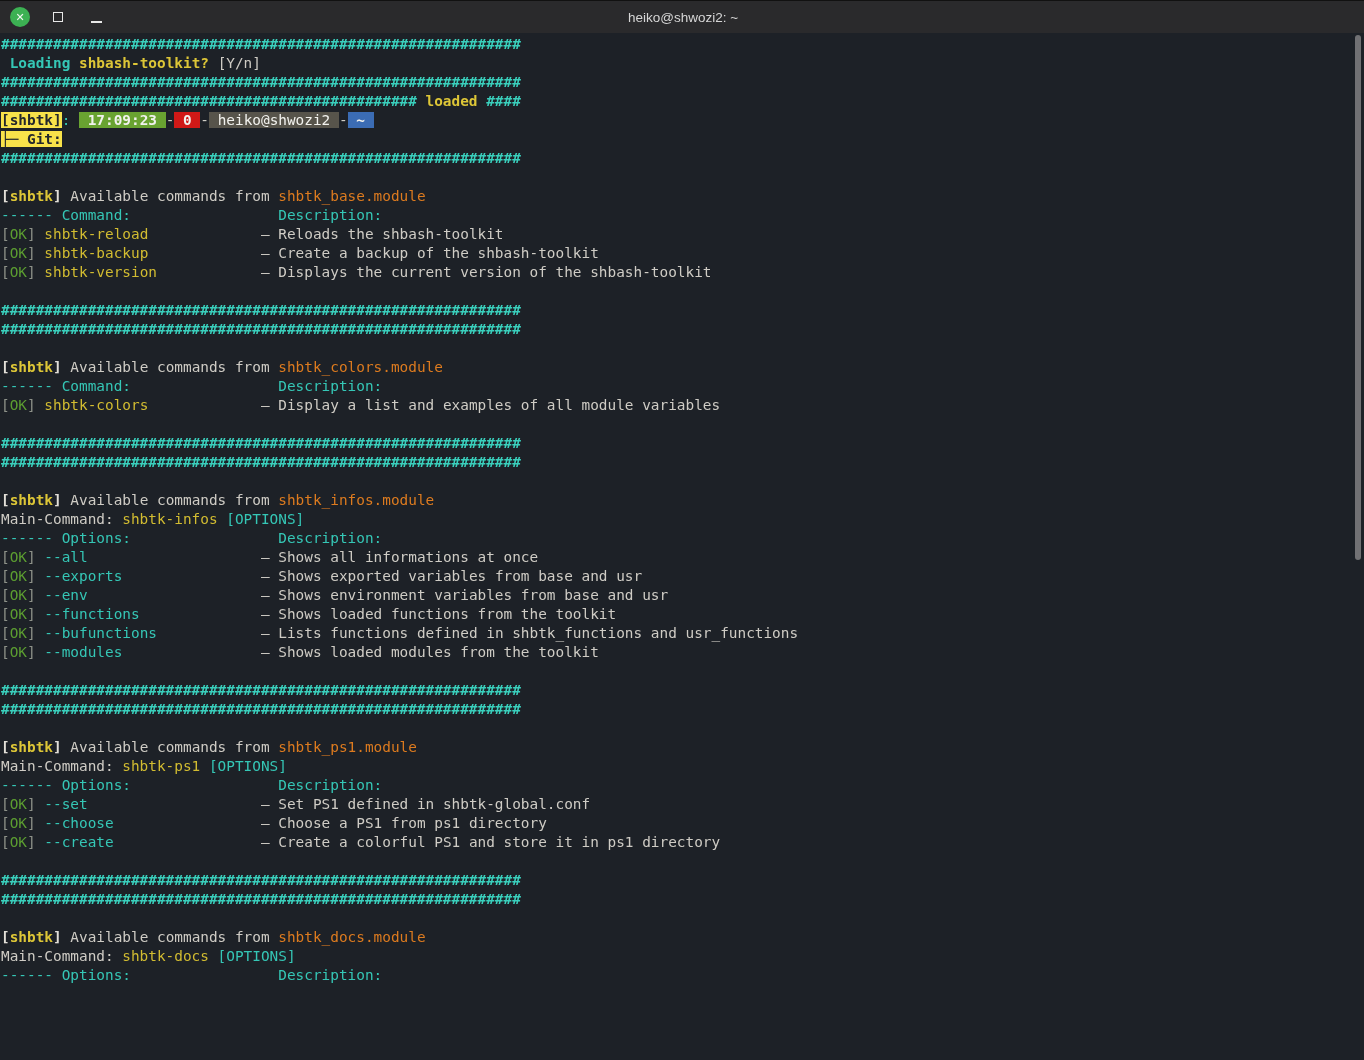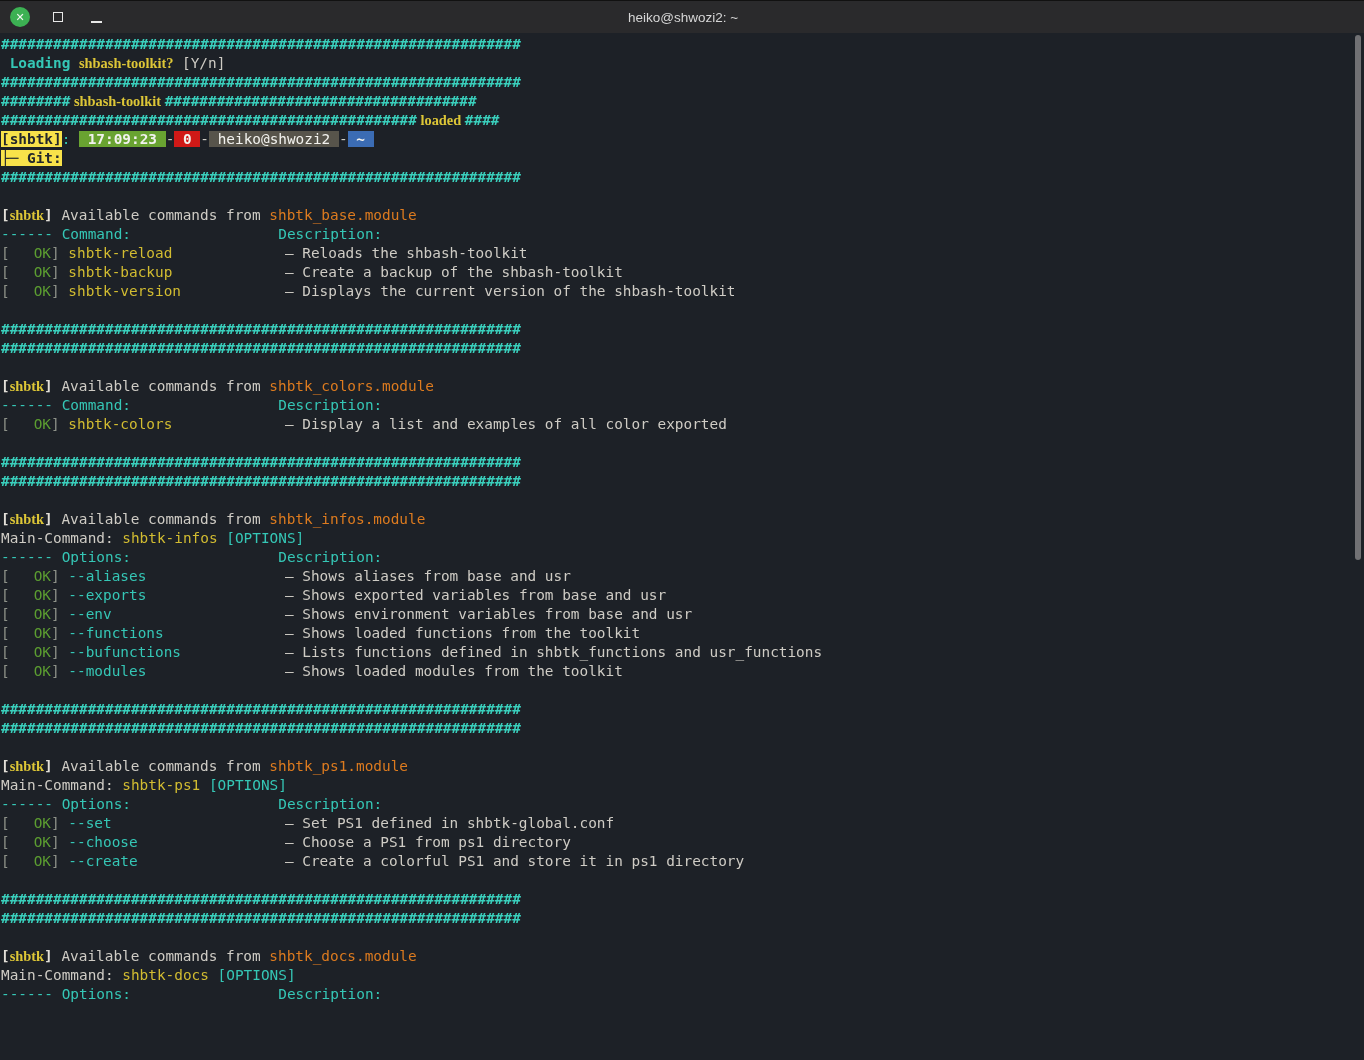--- a/index.html
+++ b/index.html
@@ -33,23 +33,23 @@
   .term{position:absolute;top:33px;left:0;width:100%;height:1027px;
     padding:2px 0 0 1px;overflow:hidden;background:var(--bg);}
   .line{height:19px;line-height:19px;white-space:pre;
     font-family:"DejaVu Sans Mono",monospace;font-size:14.4px;color:var(--fg);}
   .c-fg{color:var(--fg);}
   .c-fgb{color:var(--fgb);font-weight:bold;}
   .c-hash{color:var(--hash);font-weight:bold;}
   .c-cyan{color:var(--cyan);}
   .c-cyanb{color:var(--cyan);font-weight:bold;}
   .c-yel{color:var(--yellow);}
-  .c-yelb{color:var(--yellowb);font-weight:bold;font-family:Liberation Serif, serif;}
+  .c-yelb{color:var(--yellowb);font-weight:bold;}
   .c-org{color:var(--orange);}
-  .c-grn{color:var(--green);margin-left:24px;}
+  .c-grn{color:var(--green);}
   .c-gry{color:var(--gray);}
   .c-pyel{background:var(--pyellow);color:var(--pdark);font-weight:bold;}
   .c-pyelb{background:var(--pyellow);color:var(--pdark);font-weight:bold;}
   .c-pgrn{background:var(--bgreen);color:var(--white);font-weight:bold;}
   .c-pred{background:var(--bred);color:var(--white);font-weight:bold;}
   .c-pgray{background:var(--bgray);color:var(--white);font-weight:normal;}
   .c-pblue{background:var(--bblue);color:var(--white);font-weight:bold;}
   
   .scroll-track{position:absolute;top:33px;right:0;width:12px;height:1027px;}
   .scroll-thumb{position:absolute;top:2px;right:3px;width:6px;height:525px;
@@ -73,46 +73,45 @@
       </span>
     </div>
     <div class="title-text">heiko@shwozi2: ~</div>
   </div>
 
   <div class="term">
     <div>
         <div class="line"><span class="c-hash">############################################################</span></div>
         <div class="line"><span class="c-fg"> </span><span class="c-cyanb">Loading</span><span class="c-fg"> </span><span class="c-yelb">shbash-toolkit?</span><span class="c-fg"> [Y/n]</span></div>
         <div class="line"><span class="c-hash">############################################################</span></div>
-        <div class="line"><span class="c-hash">########</span><span class="c-yelb"> shbash-toolkit </span><span class="c-hash">####################################</span></div>
         <div class="line"><span class="c-hash">################################################</span><span class="c-yelb"> loaded </span><span class="c-hash">####</span></div>
         <div class="line"><span class="c-pyelb">[shbtk]</span><span class="c-cyan">:</span><span class="c-fg"> </span><span class="c-pgrn"> 17:09:23 </span><span class="c-fg">-</span><span class="c-pred"> 0 </span><span class="c-fg">-</span><span class="c-pgray"> heiko@shwozi2 </span><span class="c-fg">-</span><span class="c-pblue"> ~ </span></div>
         <div class="line"><span class="c-pyel">├─ </span><span class="c-pyelb">Git:</span></div>
         <div class="line"><span class="c-hash">############################################################</span></div>
         <div class="line"></div>
         <div class="line"><span class="c-fgb">[</span><span class="c-yelb">shbtk</span><span class="c-fgb">]</span><span class="c-fg"> Available commands from </span><span class="c-org">shbtk_base.module</span></div>
         <div class="line"><span class="c-cyan">------ Command:</span><span class="c-fg">                 </span><span class="c-cyan">Description:</span></div>
         <div class="line"><span class="c-gry">[</span><span class="c-grn">OK</span><span class="c-gry">]</span><span class="c-fg"> </span><span class="c-yel">shbtk-reload</span><span class="c-fg">             – Reloads the shbash-toolkit</span></div>
         <div class="line"><span class="c-gry">[</span><span class="c-grn">OK</span><span class="c-gry">]</span><span class="c-fg"> </span><span class="c-yel">shbtk-backup</span><span class="c-fg">             – Create a backup of the shbash-toolkit</span></div>
         <div class="line"><span class="c-gry">[</span><span class="c-grn">OK</span><span class="c-gry">]</span><span class="c-fg"> </span><span class="c-yel">shbtk-version</span><span class="c-fg">            – Displays the current version of the shbash-toolkit</span></div>
         <div class="line"></div>
         <div class="line"><span class="c-hash">############################################################</span></div>
         <div class="line"><span class="c-hash">############################################################</span></div>
         <div class="line"></div>
         <div class="line"><span class="c-fgb">[</span><span class="c-yelb">shbtk</span><span class="c-fgb">]</span><span class="c-fg"> Available commands from </span><span class="c-org">shbtk_colors.module</span></div>
         <div class="line"><span class="c-cyan">------ Command:</span><span class="c-fg">                 </span><span class="c-cyan">Description:</span></div>
-        <div class="line"><span class="c-gry">[</span><span class="c-grn">OK</span><span class="c-gry">]</span><span class="c-fg"> </span><span class="c-yel">shbtk-colors</span><span class="c-fg">             – Display a list and examples of all color exported</span></div>
+        <div class="line"><span class="c-gry">[</span><span class="c-grn">OK</span><span class="c-gry">]</span><span class="c-fg"> </span><span class="c-yel">shbtk-colors</span><span class="c-fg">             – Display a list and examples of all module variables</span></div>
         <div class="line"></div>
         <div class="line"><span class="c-hash">############################################################</span></div>
         <div class="line"><span class="c-hash">############################################################</span></div>
         <div class="line"></div>
         <div class="line"><span class="c-fgb">[</span><span class="c-yelb">shbtk</span><span class="c-fgb">]</span><span class="c-fg"> Available commands from </span><span class="c-org">shbtk_infos.module</span></div>
         <div class="line"><span class="c-fg">Main-Command: </span><span class="c-yel">shbtk-infos</span><span class="c-fg"> </span><span class="c-cyan">[OPTIONS]</span></div>
         <div class="line"><span class="c-cyan">------ Options:</span><span class="c-fg">                 </span><span class="c-cyan">Description:</span></div>
-        <div class="line"><span class="c-gry">[</span><span class="c-grn">OK</span><span class="c-gry">]</span><span class="c-fg"> </span><span class="c-cyan">--aliases</span><span class="c-fg">                – Shows aliases from base and usr</span></div>
+        <div class="line"><span class="c-gry">[</span><span class="c-grn">OK</span><span class="c-gry">]</span><span class="c-fg"> </span><span class="c-cyan">--all</span><span class="c-fg">                    – Shows all informations at once</span></div>
         <div class="line"><span class="c-gry">[</span><span class="c-grn">OK</span><span class="c-gry">]</span><span class="c-fg"> </span><span class="c-cyan">--exports</span><span class="c-fg">                – Shows exported variables from base and usr</span></div>
         <div class="line"><span class="c-gry">[</span><span class="c-grn">OK</span><span class="c-gry">]</span><span class="c-fg"> </span><span class="c-cyan">--env</span><span class="c-fg">                    – Shows environment variables from base and usr</span></div>
         <div class="line"><span class="c-gry">[</span><span class="c-grn">OK</span><span class="c-gry">]</span><span class="c-fg"> </span><span class="c-cyan">--functions</span><span class="c-fg">              – Shows loaded functions from the toolkit</span></div>
         <div class="line"><span class="c-gry">[</span><span class="c-grn">OK</span><span class="c-gry">]</span><span class="c-fg"> </span><span class="c-cyan">--bufunctions</span><span class="c-fg">            – Lists functions defined in shbtk_functions and usr_functions</span></div>
         <div class="line"><span class="c-gry">[</span><span class="c-grn">OK</span><span class="c-gry">]</span><span class="c-fg"> </span><span class="c-cyan">--modules</span><span class="c-fg">                – Shows loaded modules from the toolkit</span></div>
         <div class="line"></div>
         <div class="line"><span class="c-hash">############################################################</span></div>
         <div class="line"><span class="c-hash">############################################################</span></div>
         <div class="line"></div>
         <div class="line"><span class="c-fgb">[</span><span class="c-yelb">shbtk</span><span class="c-fgb">]</span><span class="c-fg"> Available commands from </span><span class="c-org">shbtk_ps1.module</span></div>

